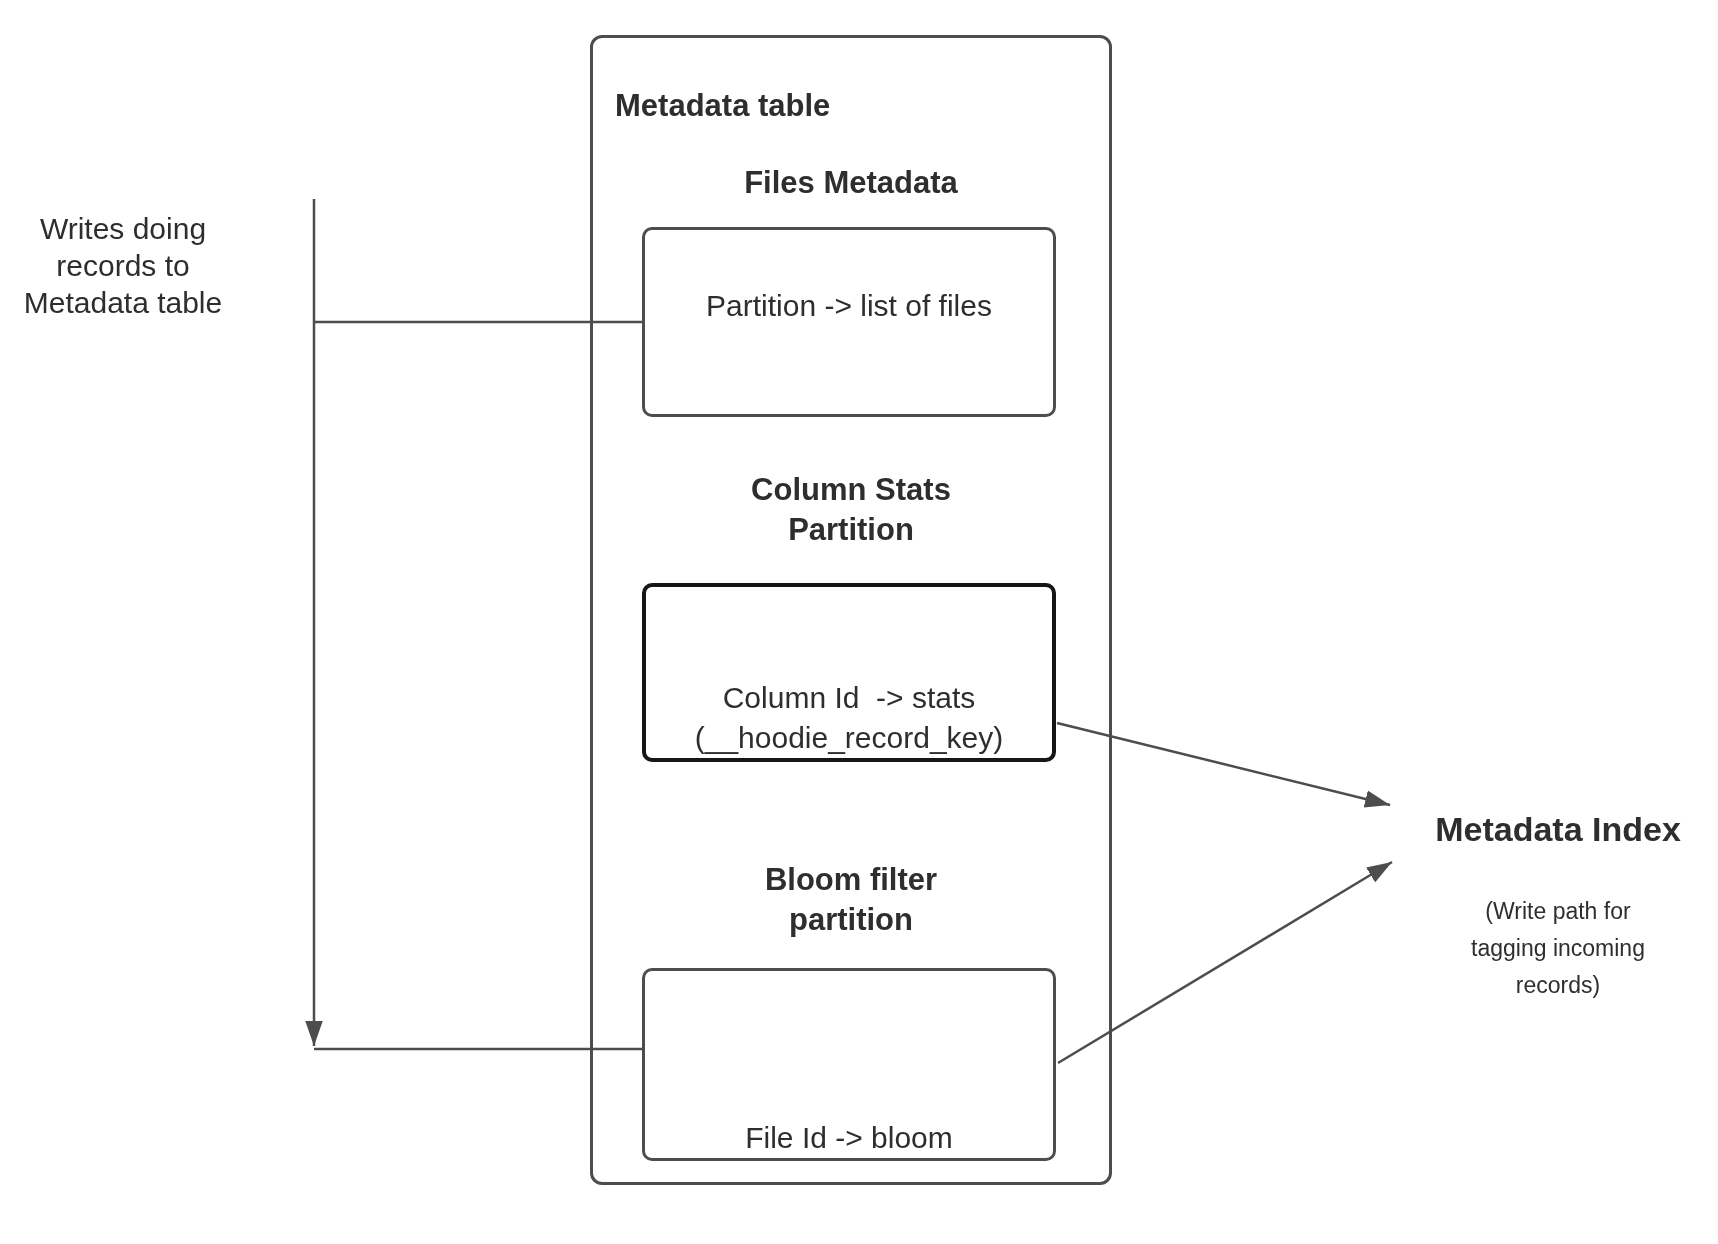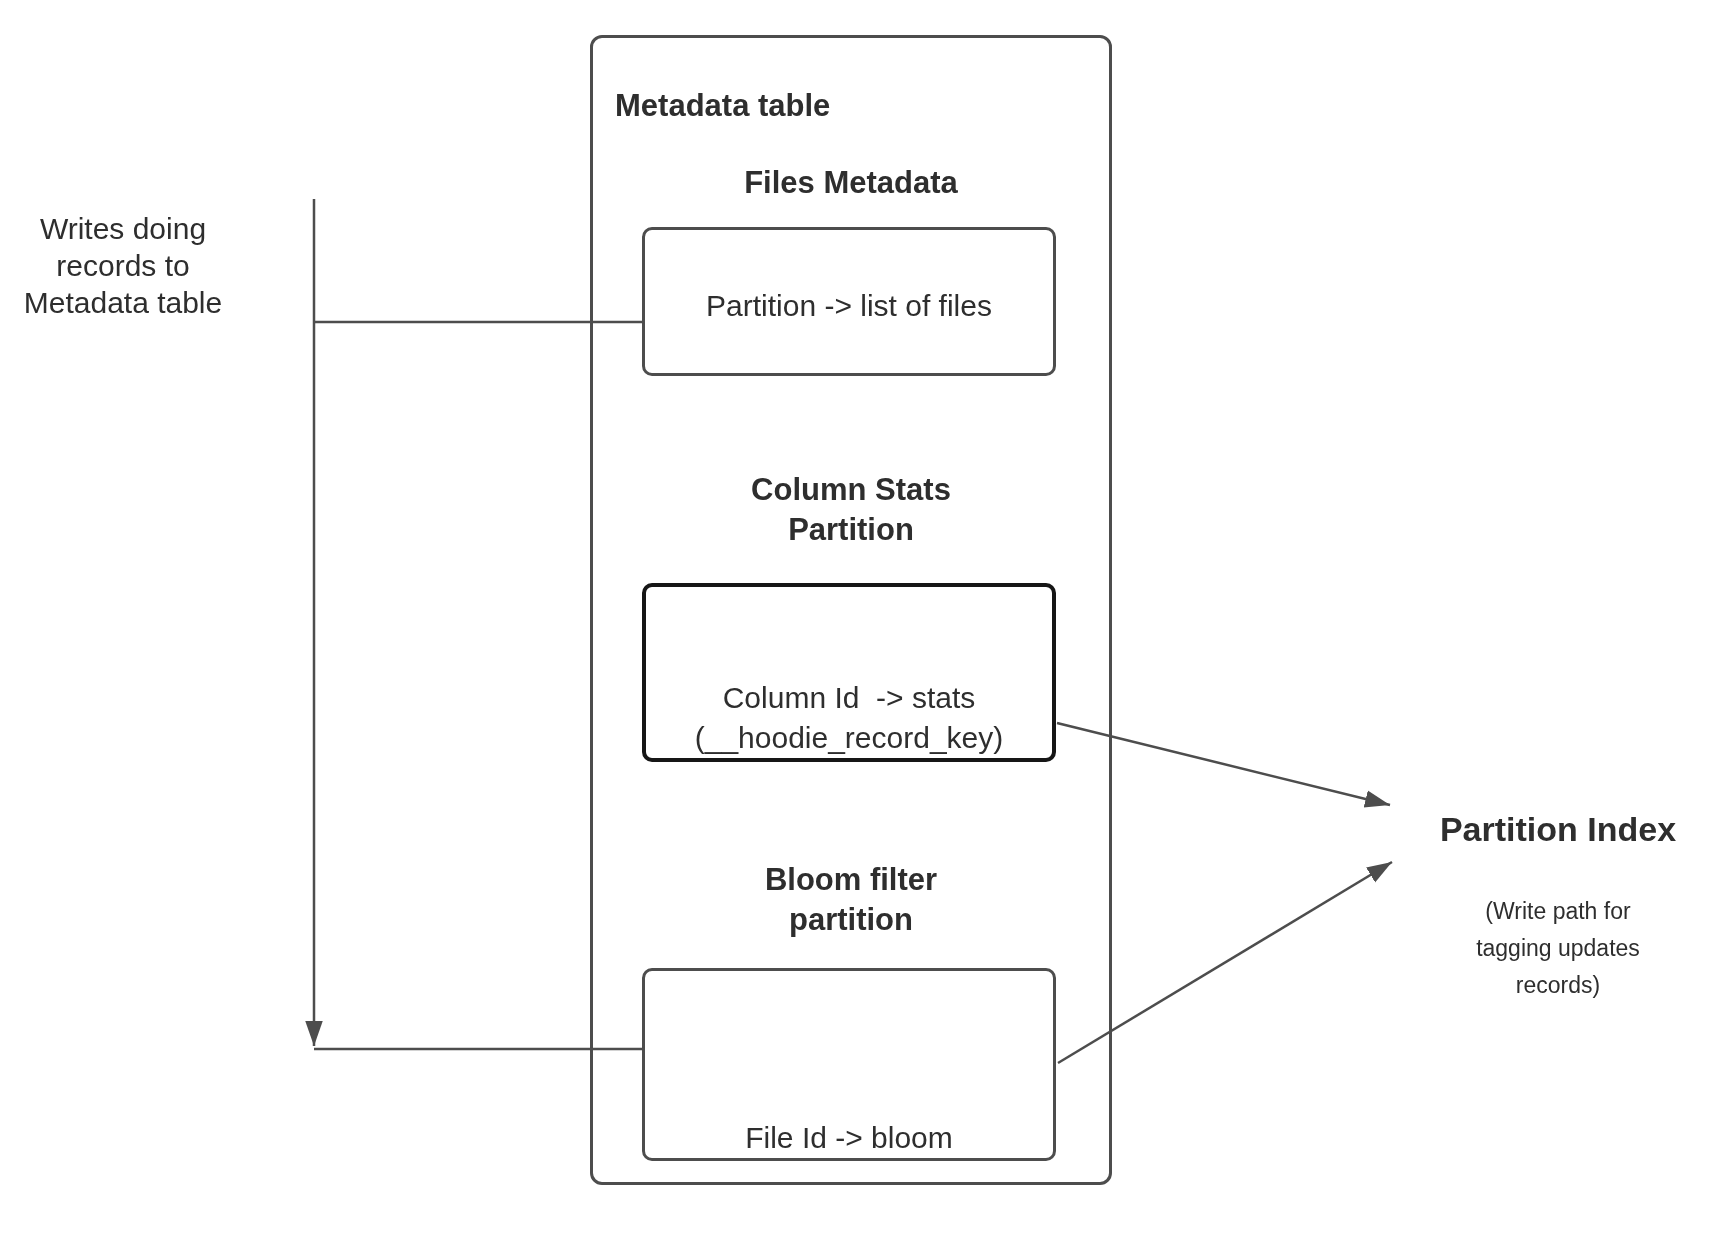--- a/index.html
+++ b/index.html
@@ -73,21 +73,21 @@
     border-radius: 10px;
     background: var(--bg);
     display: flex;
     flex-direction: column;
     align-items: center;
     justify-content: flex-end;
     font-size: 30px;
     line-height: 40px;
     text-align: center;
   }
-  .files-box { top: 227px; height: 149px; justify-content: flex-start; padding-top: 56px; }
+  .files-box { top: 227px; height: 190px; justify-content: flex-start; padding-top: 56px; }
   .stats-box { top: 583px; height: 179px; border: 4px solid var(--emph); }
   .bloom-box { top: 968px; height: 193px; }
 
   .pre { white-space: pre; }
 
   .index-title {
     position: absolute;
     left: 1398px;
     top: 810px;
     width: 320px;
@@ -147,24 +147,24 @@
   </div>
 
   <div class="heading bloom-heading">
     <div>Bloom filter</div>
     <div>partition</div>
   </div>
   <div class="inner-box bloom-box">
     <div>File Id -&gt; bloom</div>
   </div>
 
-  <div class="index-title">Partition Index</div>
+  <div class="index-title">Metadata Index</div>
   <div class="index-sub">
     <div>(Write path for</div>
-    <div>tagging updates</div>
+    <div>tagging incoming</div>
     <div>records)</div>
   </div>
 
   <svg class="connectors" viewBox="0 0 1718 1244" xmlns="http://www.w3.org/2000/svg">
     <defs>
       <marker id="arrow" viewBox="0 0 10 10" refX="10" refY="5" markerWidth="10" markerHeight="10" orient="auto">
         <path d="M 0 1.5 L 10 5 L 0 8.5 z" fill="#4d4d4d"></path>
       </marker>
     </defs>
 

